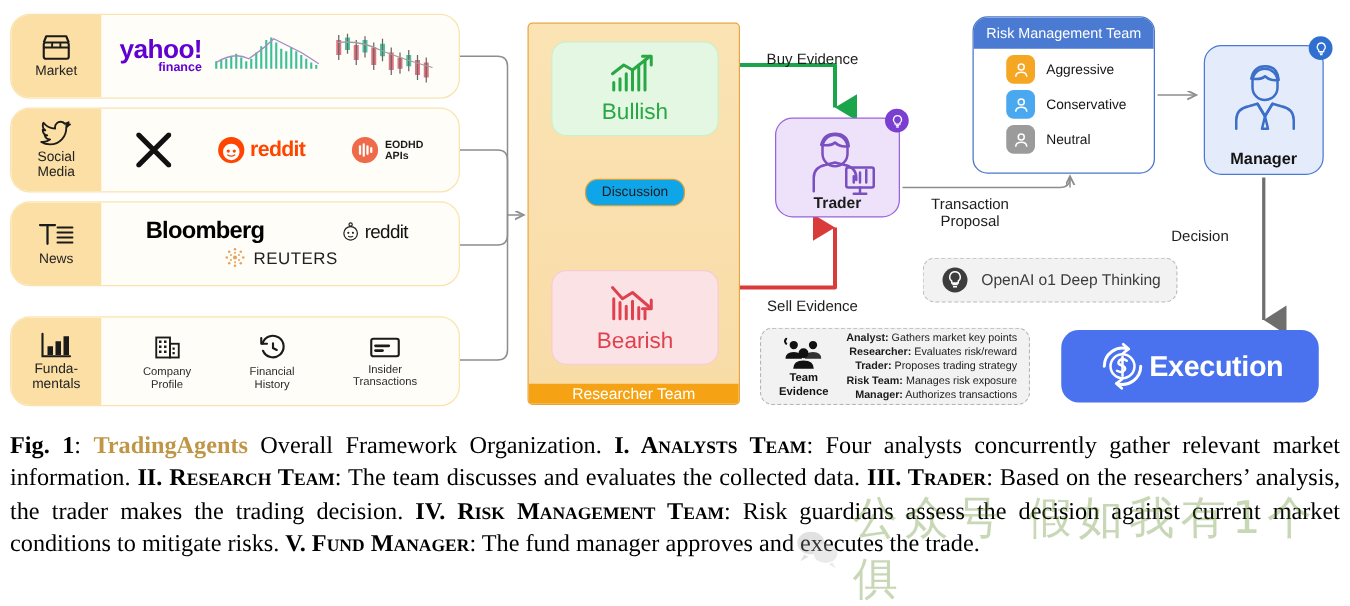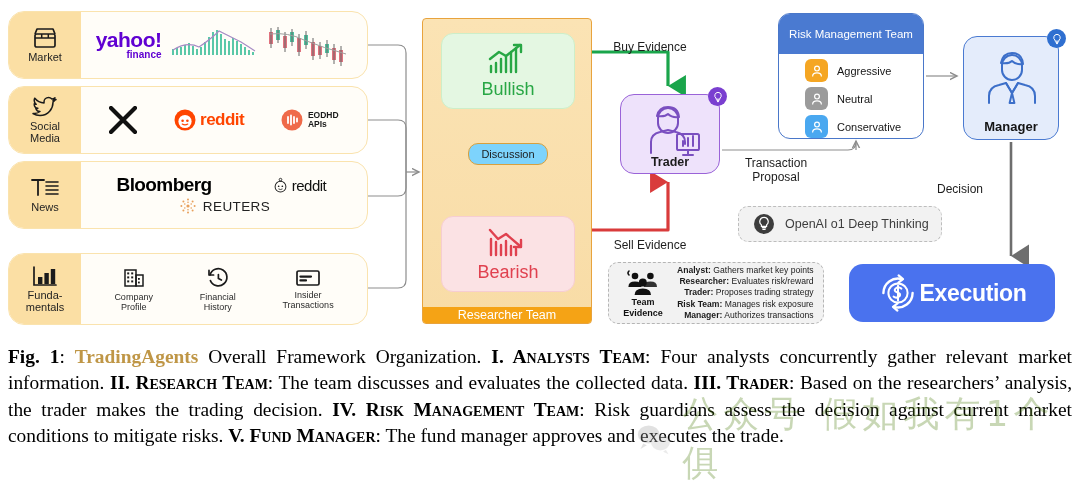--- a/index.html
+++ b/index.html
@@ -50,35 +50,35 @@
                  display:flex;align-items:center;justify-content:center;
                  color:#fff;font-size:12.5px;}
   .bull,.bear{position:absolute;left:18px;width:134px;height:76px;border-radius:12px;
               display:flex;flex-direction:column;align-items:center;justify-content:center;gap:1px;box-sizing:border-box;}
   .bull{top:14px;background:#e4f7e2;border:1.2px solid #cdeec8;}
   .bear{top:197px;background:#fbe2e4;border:1.2px solid #f6cdd1;}
   .bull .lbl{color:#28a745;font-size:18px;}
   .bear .lbl{color:#e0414f;font-size:18px;}
 
   .discussion{position:absolute;left:468px;top:143px;width:78px;height:20px;border-radius:10px;
-              background:#7dd3fc;border:1.1px solid #d7a03f;
+              background:#0ea5e9;border:1.1px solid #d7a03f;
               display:flex;align-items:center;justify-content:center;font-size:11px;color:#1c1c1c;}
 
   
   .trader{position:absolute;left:620px;top:94px;width:100px;height:80px;border-radius:14px;
           background:#eee2fb;border:1.6px solid #9a63d8;box-sizing:border-box;
           display:flex;flex-direction:column;align-items:center;justify-content:flex-end;padding-bottom:4px;}
   .trader .lbl{font-size:12.5px;color:#1c1c1c;font-weight:bold;}
   .bulb-badge{position:absolute;width:19px;height:19px;border-radius:50%;
               display:flex;align-items:center;justify-content:center;}
 
   
   .risk{position:absolute;left:778px;top:13px;width:146px;height:126px;border-radius:12px;
         background:#fff;border:1.6px solid #4a77c9;box-sizing:border-box;overflow:hidden;}
-  .risk-head{height:40px;background:#4a7ad1;color:#fff;font-size:11.5px;
+  .risk-head{height:25px;background:#4a7ad1;color:#fff;font-size:11.5px;
              display:flex;align-items:center;justify-content:center;}
   .risk-item{display:flex;align-items:center;gap:9px;padding:5px 0 0 26px;}
   .risk-chip{width:23px;height:23px;border-radius:6px;display:flex;align-items:center;justify-content:center;flex:none;}
   .risk-item .nm{font-size:11px;color:#151515;}
 
   
   .manager{position:absolute;left:963px;top:36px;width:96px;height:104px;border-radius:14px;
            background:#e4ecfb;border:1.6px solid #4a7ad1;box-sizing:border-box;
            display:flex;flex-direction:column;align-items:center;justify-content:flex-end;padding-bottom:5px;}
   .manager .lbl{font-size:13px;font-weight:bold;color:#141414;}
@@ -397,37 +397,37 @@
       <div class="risk-chip" style="background:#f5a623">
         <svg width="14" height="14" viewBox="0 0 14 14">
             <circle cx="7" cy="4.6" r="2.4" fill="none" stroke="#fff" stroke-width="1.2"></circle>
           <path d="M2.6 12.4 q0 -3.6 4.4 -3.6 q4.4 0 4.4 3.6" fill="none" stroke="#fff" stroke-width="1.2"></path>
           </svg>
       </div>
       <span class="nm">Aggressive</span>
     </div>
 
     <div class="risk-item">
+      <div class="risk-chip" style="background:#4aa8f0">
+        <svg width="14" height="14" viewBox="0 0 14 14">
+            <circle cx="7" cy="4.6" r="2.4" fill="none" stroke="#fff" stroke-width="1.2"></circle>
+          <path d="M2.6 12.4 q0 -3.6 4.4 -3.6 q4.4 0 4.4 3.6" fill="none" stroke="#fff" stroke-width="1.2"></path>
+          </svg>
+      </div>
+      <span class="nm">Conservative</span>
+    </div>
+
+    <div class="risk-item">
       <div class="risk-chip" style="background:#9b9b9b">
         <svg width="14" height="14" viewBox="0 0 14 14">
             <circle cx="7" cy="4.6" r="2.4" fill="none" stroke="#fff" stroke-width="1.2"></circle>
           <path d="M2.6 12.4 q0 -3.6 4.4 -3.6 q4.4 0 4.4 3.6" fill="none" stroke="#fff" stroke-width="1.2"></path>
           </svg>
       </div>
       <span class="nm">Neutral</span>
-    </div>
-
-    <div class="risk-item">
-      <div class="risk-chip" style="background:#4aa8f0">
-        <svg width="14" height="14" viewBox="0 0 14 14">
-            <circle cx="7" cy="4.6" r="2.4" fill="none" stroke="#fff" stroke-width="1.2"></circle>
-          <path d="M2.6 12.4 q0 -3.6 4.4 -3.6 q4.4 0 4.4 3.6" fill="none" stroke="#fff" stroke-width="1.2"></path>
-          </svg>
-      </div>
-      <span class="nm">Conservative</span>
     </div>
   </div>
 
   <div class="manager">
     <svg class="abs" style="left:13px;top:8px" width="70" height="66" viewBox="0 0 70 66">
       <g fill="none" stroke="#3c6fc9" stroke-width="2" stroke-linejoin="round" stroke-linecap="round">
         <path d="M25 20 a10 10 0 0 1 20 0 v5 a10 10 0 0 1 -20 0 z"></path>
         <path d="M24 18 q2 -10 11 -10 q10 0 11 11 q-7 1 -11 -3 q-3 3 -11 2 z"></path>
         <path d="M12 58 v-7 q0 -9 10 -11 l7 -2 l6 10 l6 -10 l7 2 q10 2 10 11 v7"></path>
         <path d="M29 38 l6 10 l6 -10"></path>

